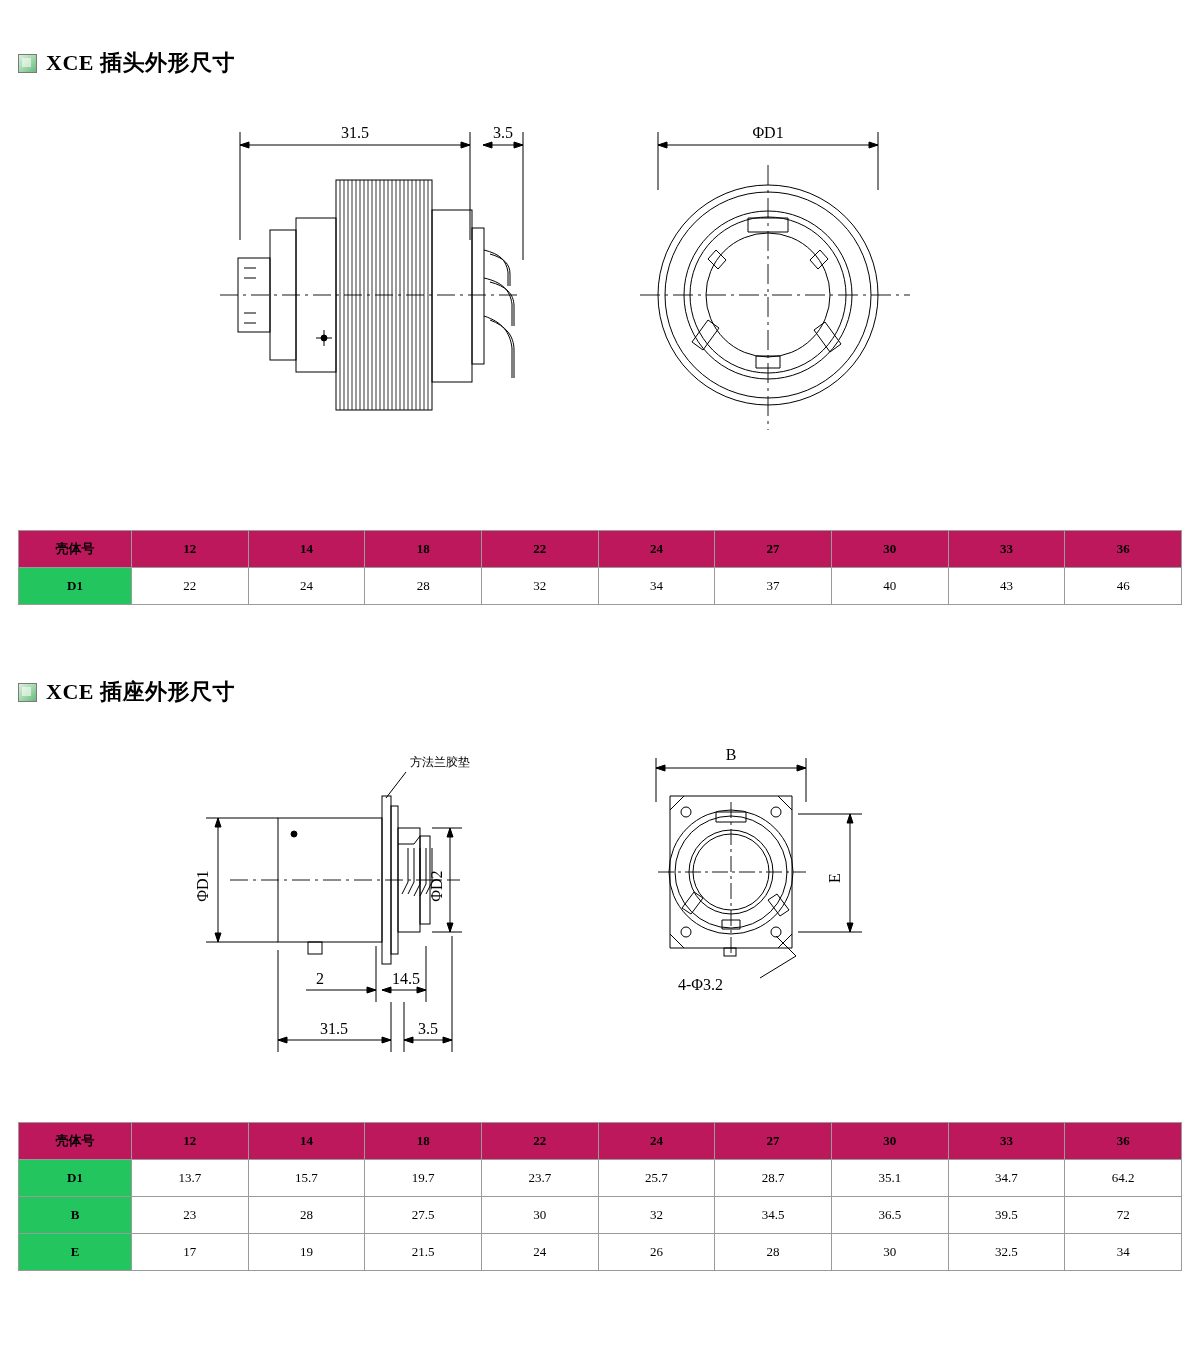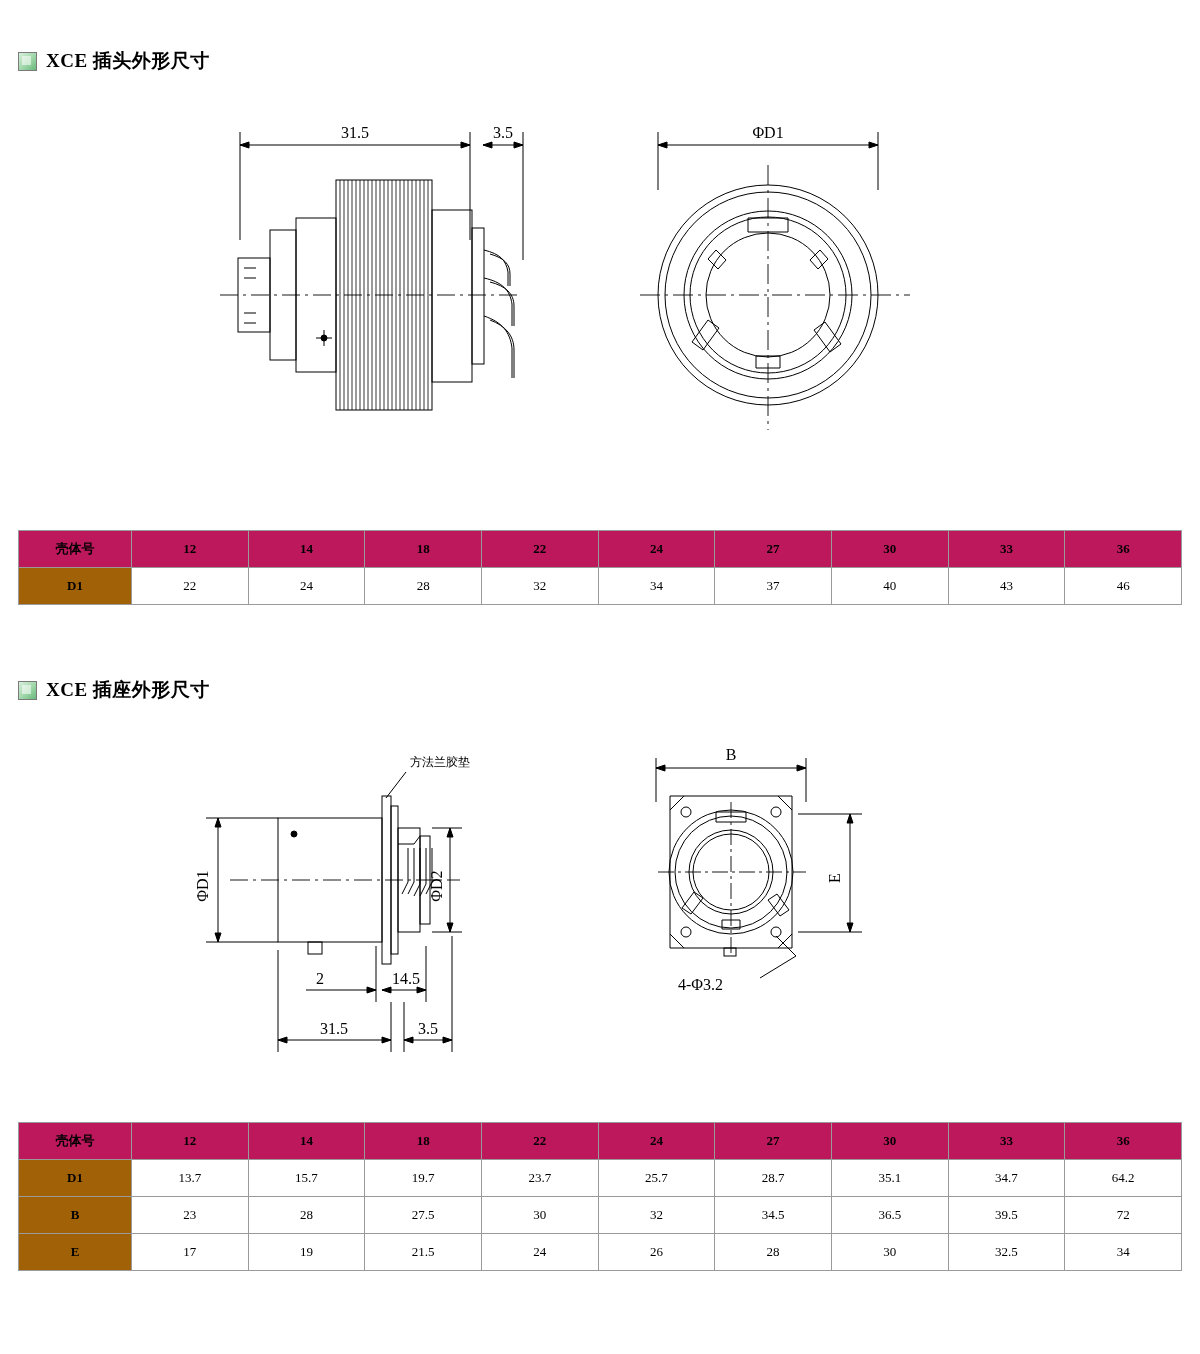--- a/index.html
+++ b/index.html
@@ -1,24 +1,24 @@
 <!DOCTYPE html>
 <html><head>
 <meta charset="utf-8">
 <style>
   html,body{margin:0;padding:0;background:#ffffff;}
   body{width:1200px;height:1354px;position:relative;font-family:"Liberation Serif",serif;color:#000;}
   .section-title{position:absolute;display:flex;align-items:center;gap:9px;}
   .sq-icon{width:17px;height:17px;border:1px solid #7a7a7a;background:linear-gradient(135deg,#d9f0dc 0%,#9ed6a8 55%,#69b97c 100%);display:inline-block;}
   .sq-icon i{display:block;width:9px;height:9px;margin:3px 0 0 3px;background:#ffffff;opacity:.55;}
-  .title-text{font-size:19px;font-weight:bold;letter-spacing:.5px;font-family:"Liberation Serif",serif;}
+  .title-text{font-size:22px;font-weight:bold;letter-spacing:.5px;font-family:"Liberation Serif",serif;}
   table.dim{position:absolute;border-collapse:collapse;font-size:13px;font-family:"Liberation Serif",serif;}
   table.dim td{border:1px solid #9a9a9a;text-align:center;height:34px;}
   table.dim tr.hdr td{background:#be185d;font-weight:bold;}
-  table.dim td.rowhdr{background:#a16207;font-weight:bold;}
+  table.dim td.rowhdr{background:#22c55e;font-weight:bold;}
   svg{position:absolute;}
   .dimtext{font-family:"Liberation Serif",serif;font-size:16px;}
   .small{font-size:12px;}
 </style>
 </head>
 <body>
 
 <div class="section-title" style="left:18px;top:48px;">
   <span class="sq-icon">
       <i></i>

